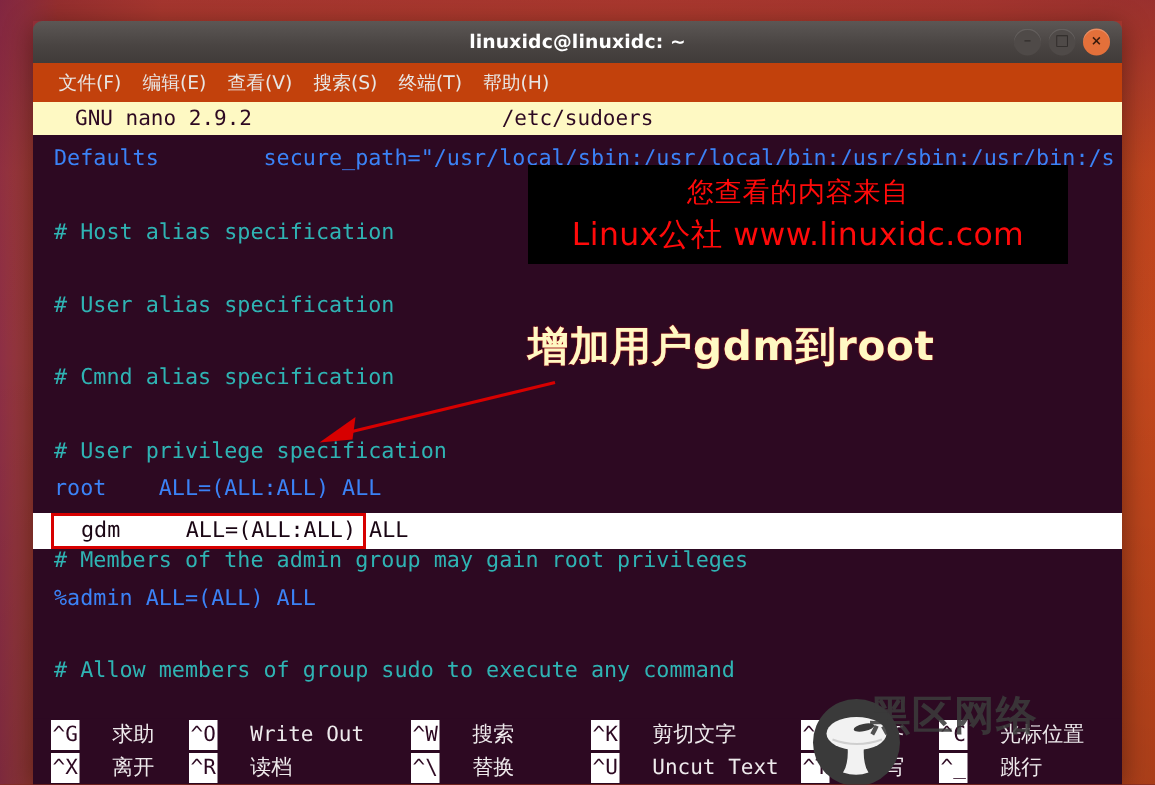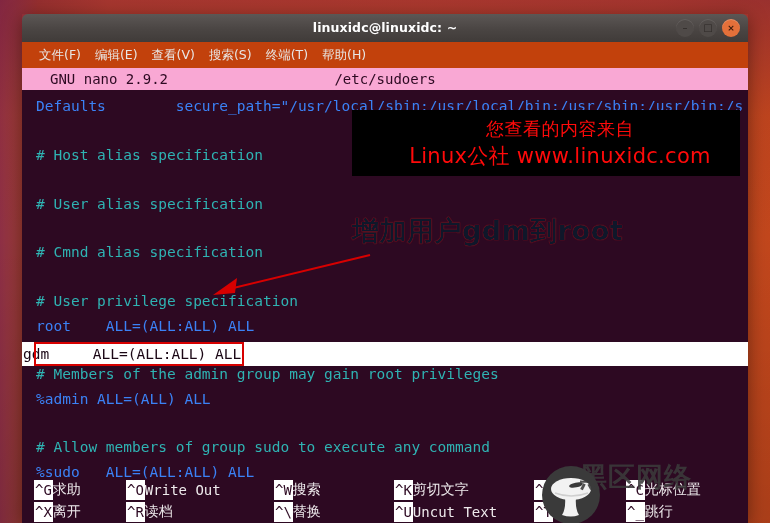--- a/index.html
+++ b/index.html
@@ -57,35 +57,35 @@
   
   #terminal{
     position:relative;width:100%;height:455px;
     background:#2d0922;
     overflow:hidden;
     font-family:"DejaVu Sans Mono","Liberation Mono",monospace;
     font-size:14.5px;
     box-sizing:border-box;
   }
   #nano-header{
-    height:22px;background:#f9a8d4;color:#2d0922;
+    height:22px;background:#fef9c3;color:#2d0922;
     display:flex;align-items:center;position:relative;
     font-family:"DejaVu Sans Mono","Liberation Mono",monospace;
     font-size:14px;
   }
   #nano-version{position:absolute;left:28px;}
   #nano-file{position:absolute;left:0;right:0;text-align:center;}
   #nano-body{position:relative;padding-left:14px;padding-top:8px;}
   .line{height:24.4px;white-space:pre;color:#3b82f6;}
   .cmt{color:#2fb3b3;}
   .hl-row{
     position:absolute;left:0;right:0;height:24px;background:#ffffff;
   }
   .hl-text{
-    position:absolute;left:1px;top:0;height:24px;line-height:24px;
+    position:absolute;left:32px;top:0;height:24px;line-height:24px;
     color:#1a0614;white-space:pre;
   }
   .hl-box{
     position:absolute;left:12px;width:210px;height:24px;
     border:2px solid #d70000;box-sizing:border-box;
   }
   
   #nano-bar{
     position:absolute;left:0;bottom:0;width:100%;height:44px;
     background:#2d0922;
@@ -93,34 +93,33 @@
     font-size:14px;
   }
   .sc-row{position:absolute;left:0;height:22px;width:100%;display:flex;}
   .sc-row.r1{top:0;}
   .sc-row.r2{top:22px;}
   .sc{display:flex;align-items:center;height:22px;}
   .sc .k{
     background:#ffffff;color:#2d0922;padding:0 1px;height:20px;line-height:20px;
     display:inline-block;
   }
-  .sc .l{color:#eeeaec;padding-left:0;white-space:pre;}
+  .sc .l{color:#eeeaec;padding-left:22px;white-space:pre;}
   
   #wm-top{
     position:absolute;left:352px;top:110px;width:360px;height:66px;
     background:#000000;
     display:flex;flex-direction:column;align-items:center;justify-content:center;
     font-family:"DejaVu Sans","Liberation Sans",sans-serif;
-    padding-left:28px;
   }
   #wm-top .l1{color:#ff0a0a;font-size:18px;line-height:26px;letter-spacing:.5px;}
   #wm-top .l2{color:#ff0a0a;font-size:21px;line-height:28px;letter-spacing:.3px;}
   #annot{
     position:absolute;left:352px;top:213px;
-    color:#0f172a;font-size:27px;font-weight:bold;letter-spacing:.5px;
+    color:#fef9c3;font-size:27px;font-weight:bold;letter-spacing:.5px;
     font-family:"DejaVu Sans","Liberation Sans",sans-serif;
     text-shadow:0 0 1px #f01010;
   }
   #arrow{position:absolute;left:195px;top:250px;}
   #logo{
     position:absolute;left:542px;top:466px;width:58px;height:58px;
     border-radius:50%;background:#3a3a3a;
   }
   #wm-bottom{
     position:absolute;left:580px;top:462px;width:172px;height:60px;
@@ -185,21 +184,20 @@
       <div class="line"></div>
       <div class="line cmt"># Cmnd alias specification</div>
       <div class="line"></div>
       <div class="line cmt"># User privilege specification</div>
       <div class="line">root    ALL=(ALL:ALL) ALL</div>
       <div class="line">&nbsp;</div>
       <div class="line cmt"># Members of the admin group may gain root privileges</div>
       <div class="line">%admin ALL=(ALL) ALL</div>
       <div class="line"></div>
       <div class="line cmt"># Allow members of group sudo to execute any command</div>
-      <div class="line">%sudo   ALL=(ALL:ALL) ALL</div>
       <div class="line"></div>
       <div class="line cmt"># See sudoers(5) for more information on "#include" directives:</div>
 
       <div class="hl-row" style="top:252px;"></div>
       <div class="hl-text" style="top:252px;">gdm     ALL=(ALL:ALL) ALL</div>
       <div class="hl-box" style="top:252px;"></div>
     </div>
 
     <div id="nano-bar">
       <div class="sc-row r1">

